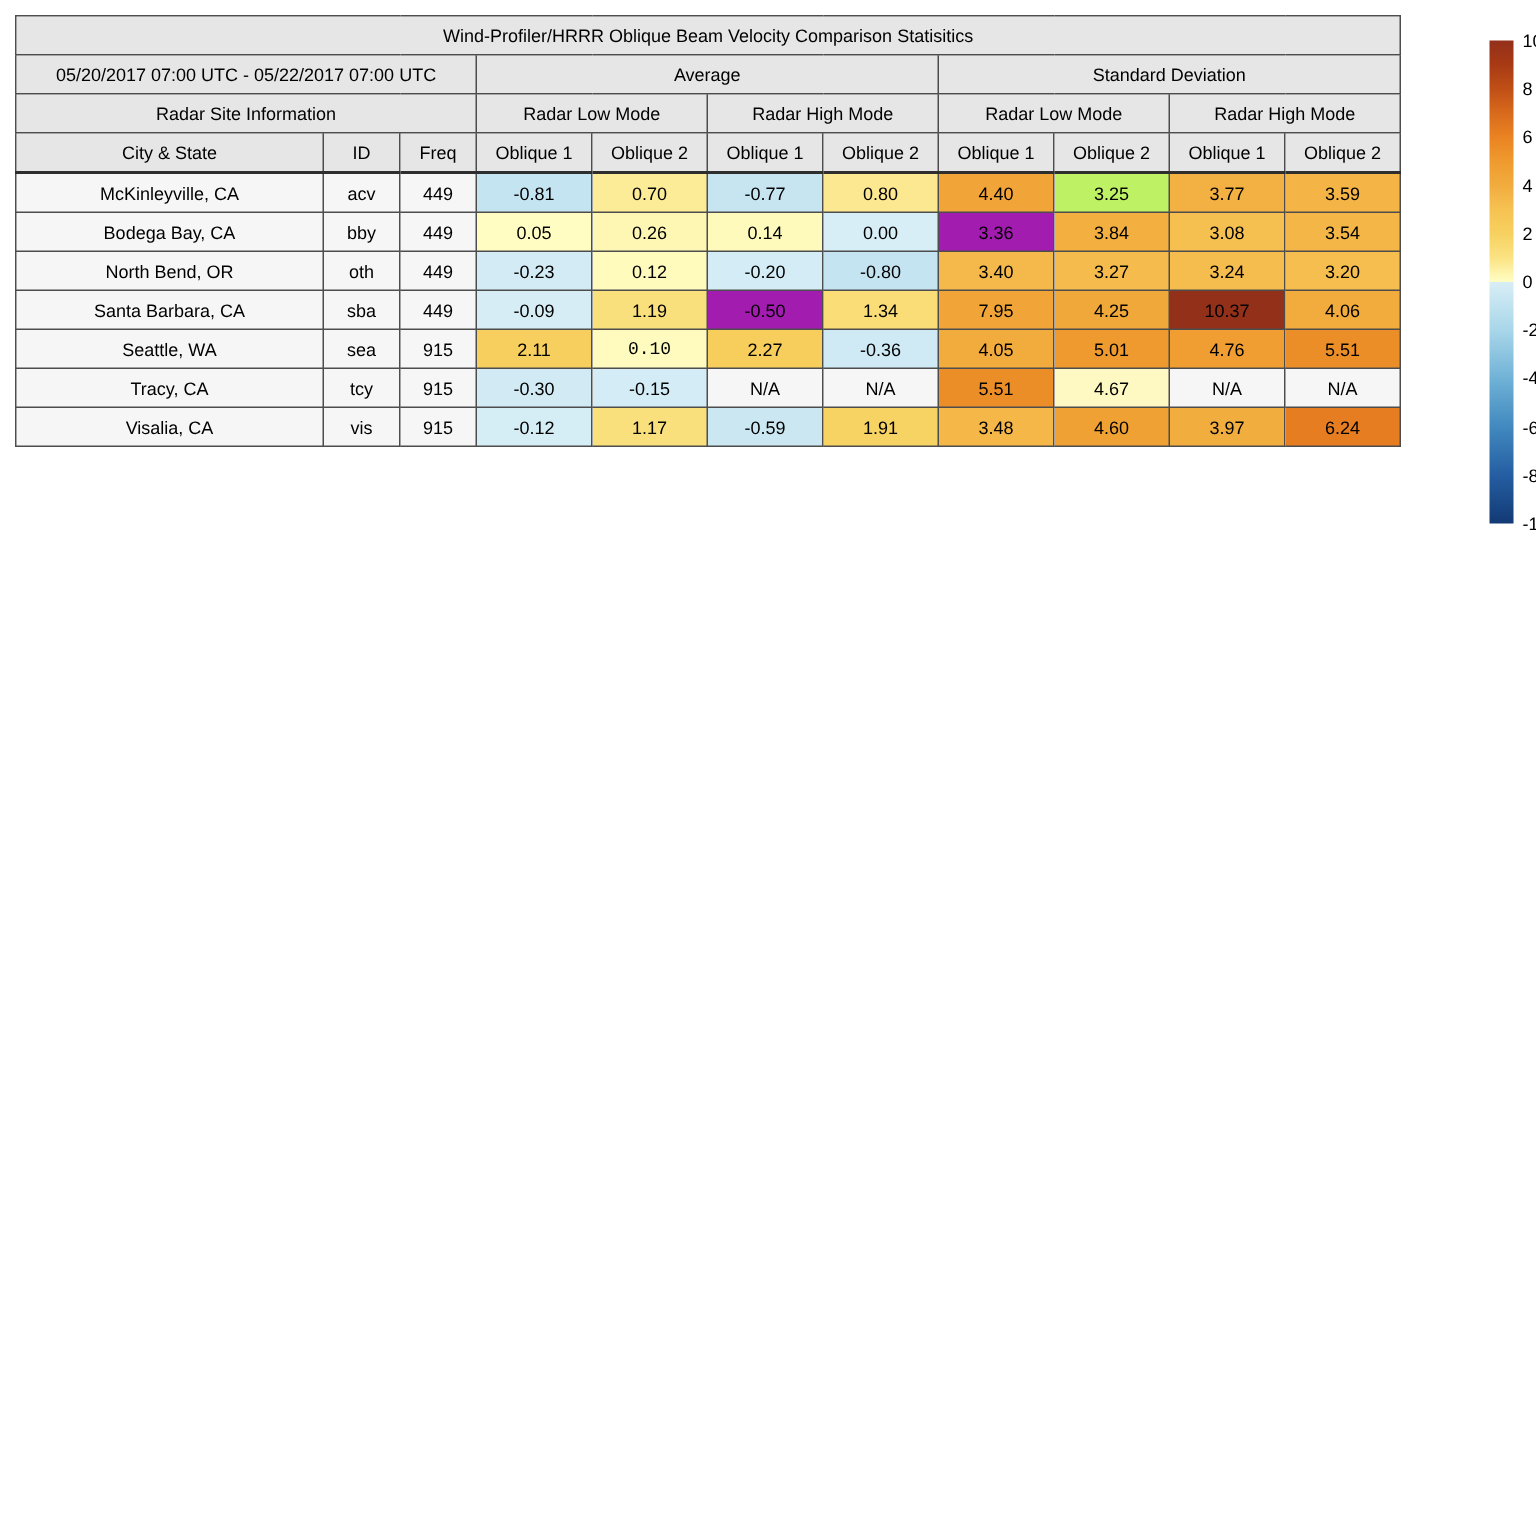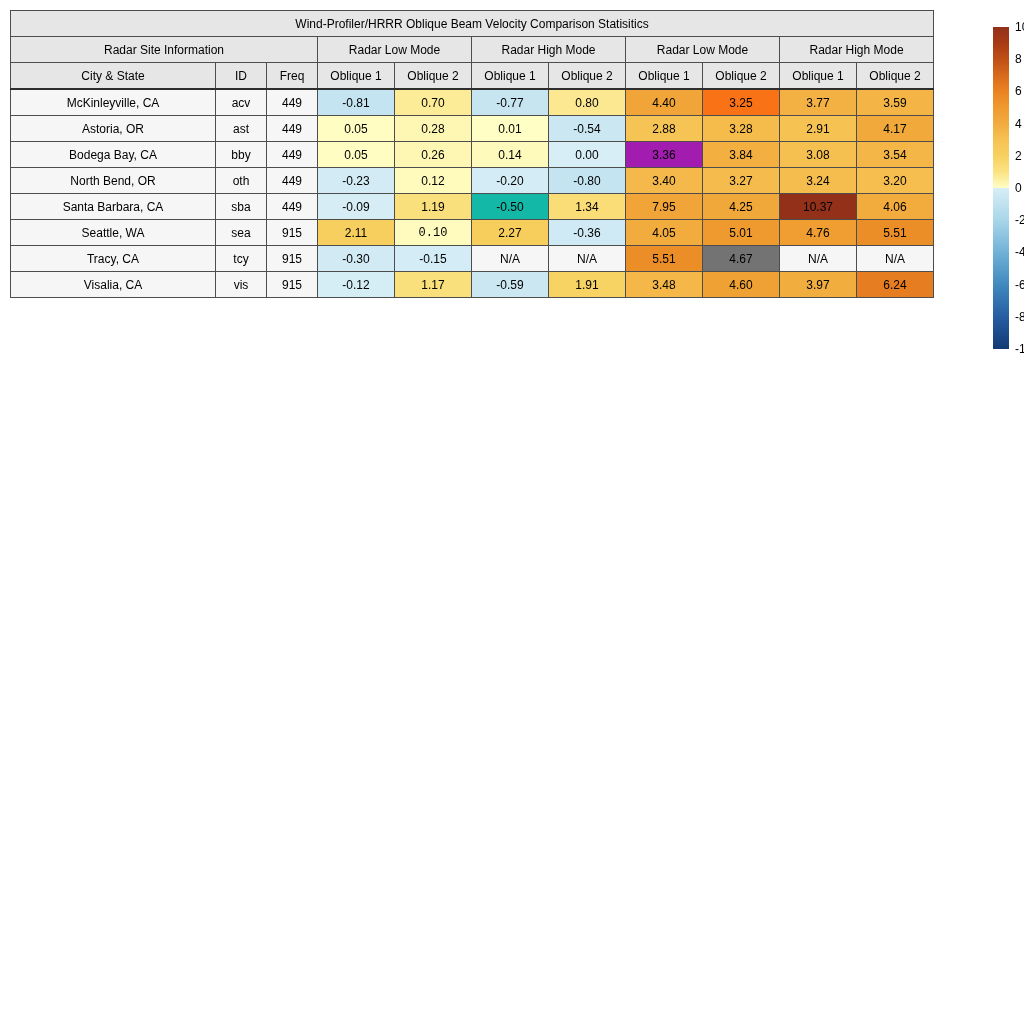--- a/index.html
+++ b/index.html
@@ -43,20 +43,25 @@
     <col style="width:77px">
       <col style="width:77px">
       <col style="width:77px">
       <col style="width:77px">
   </colgroup>
   <tbody id="table-body">
     <tr>
       <td colspan="11" class="hdr">Wind-Profiler/HRRR Oblique Beam Velocity Comparison Statisitics</td>
     </tr>
     <tr>
+      <td colspan="3" class="hdr">05/20/2017 07:00 UTC - 05/22/2017 07:00 UTC</td>
+      <td colspan="4" class="hdr">Average</td>
+      <td colspan="4" class="hdr">Standard Deviation</td>
+    </tr>
+    <tr>
       <td colspan="3" class="hdr">Radar Site Information</td>
       <td colspan="2" class="hdr">Radar Low Mode</td>
       <td colspan="2" class="hdr">Radar High Mode</td>
       <td colspan="2" class="hdr">Radar Low Mode</td>
       <td colspan="2" class="hdr">Radar High Mode</td>
     </tr>
     <tr class="colhead">
       <td class="hdr">City &amp; State</td>
       <td class="hdr">ID</td>
       <td class="hdr">Freq</td>
@@ -72,36 +77,23 @@
 
   <tr>
       <td class="lbl">McKinleyville, CA</td>
       <td class="lbl">acv</td>
       <td class="lbl">449</td>
       <td class="val" style="background: rgb(197, 228, 241);">-0.81</td>
       <td class="val" style="background: rgb(252, 235, 151);">0.70</td>
       <td class="val" style="background: rgb(198, 229, 241);">-0.77</td>
       <td class="val" style="background: rgb(252, 232, 144);">0.80</td>
       <td class="val" style="background: rgb(241, 165, 56);">4.40</td>
-      <td class="val" style="background: #f97316;">3.25</td>
+      <td class="val" style="background: #bef264;">3.25</td>
       <td class="val" style="background: rgb(243, 177, 67);">3.77</td>
       <td class="val" style="background: rgb(244, 181, 70);">3.59</td>
-    </tr>
-      <tr>
-      <td class="lbl">Astoria, OR</td>
-      <td class="lbl">ast</td>
-      <td class="lbl">449</td>
-      <td class="val" style="background: rgb(255, 253, 194);">0.05</td>
-      <td class="val" style="background: rgb(254, 246, 179);">0.28</td>
-      <td class="val" style="background: rgb(255, 254, 196);">0.01</td>
-      <td class="val" style="background: rgb(203, 232, 242);">-0.54</td>
-      <td class="val" style="background: rgb(246, 196, 84);">2.88</td>
-      <td class="val" style="background: rgb(245, 188, 76);">3.28</td>
-      <td class="val" style="background: rgb(246, 195, 83);">2.91</td>
-      <td class="val" style="background: rgb(241, 169, 59);">4.17</td>
     </tr>
       <tr>
       <td class="lbl">Bodega Bay, CA</td>
       <td class="lbl">bby</td>
       <td class="lbl">449</td>
       <td class="val" style="background: rgb(255, 253, 194);">0.05</td>
       <td class="val" style="background: rgb(254, 247, 180);">0.26</td>
       <td class="val" style="background: rgb(254, 250, 188);">0.14</td>
       <td class="val" style="background: rgb(216, 238, 246);">0.00</td>
       <td class="val" style="background: #a21caf;">3.36</td>
@@ -121,21 +113,21 @@
       <td class="val" style="background: rgb(245, 188, 77);">3.27</td>
       <td class="val" style="background: rgb(245, 189, 77);">3.24</td>
       <td class="val" style="background: rgb(245, 190, 78);">3.20</td>
     </tr>
       <tr>
       <td class="lbl">Santa Barbara, CA</td>
       <td class="lbl">sba</td>
       <td class="lbl">449</td>
       <td class="val" style="background: rgb(214, 237, 245);">-0.09</td>
       <td class="val" style="background: rgb(250, 224, 124);">1.19</td>
-      <td class="val" style="background: #14b8a6;">-0.50</td>
+      <td class="val" style="background: #a21caf;">-0.50</td>
       <td class="val" style="background: rgb(250, 221, 119);">1.34</td>
       <td class="val" style="background: rgb(241, 165, 56);">7.95</td>
       <td class="val" style="background: rgb(241, 168, 58);">4.25</td>
       <td class="val" style="background: rgb(147, 48, 26);">10.37</td>
       <td class="val" style="background: rgb(242, 171, 61);">4.06</td>
     </tr>
       <tr>
       <td class="lbl">Seattle, WA</td>
       <td class="lbl">sea</td>
       <td class="lbl">915</td>
@@ -150,21 +142,21 @@
     </tr>
       <tr>
       <td class="lbl">Tracy, CA</td>
       <td class="lbl">tcy</td>
       <td class="lbl">915</td>
       <td class="val" style="background: rgb(209, 234, 244);">-0.30</td>
       <td class="val" style="background: rgb(212, 236, 245);">-0.15</td>
       <td class="val" style="background: rgb(246, 246, 246);">N/A</td>
       <td class="val" style="background: rgb(246, 246, 246);">N/A</td>
       <td class="val" style="background: rgb(236, 142, 40);">5.51</td>
-      <td class="val" style="background: #737373;">4.67</td>
+      <td class="val" style="background: #fef9c3;">4.67</td>
       <td class="val" style="background: rgb(246, 246, 246);">N/A</td>
       <td class="val" style="background: rgb(246, 246, 246);">N/A</td>
     </tr>
       <tr>
       <td class="lbl">Visalia, CA</td>
       <td class="lbl">vis</td>
       <td class="lbl">915</td>
       <td class="val" style="background: rgb(213, 237, 245);">-0.12</td>
       <td class="val" style="background: rgb(250, 224, 125);">1.17</td>
       <td class="val" style="background: rgb(202, 231, 242);">-0.59</td>

